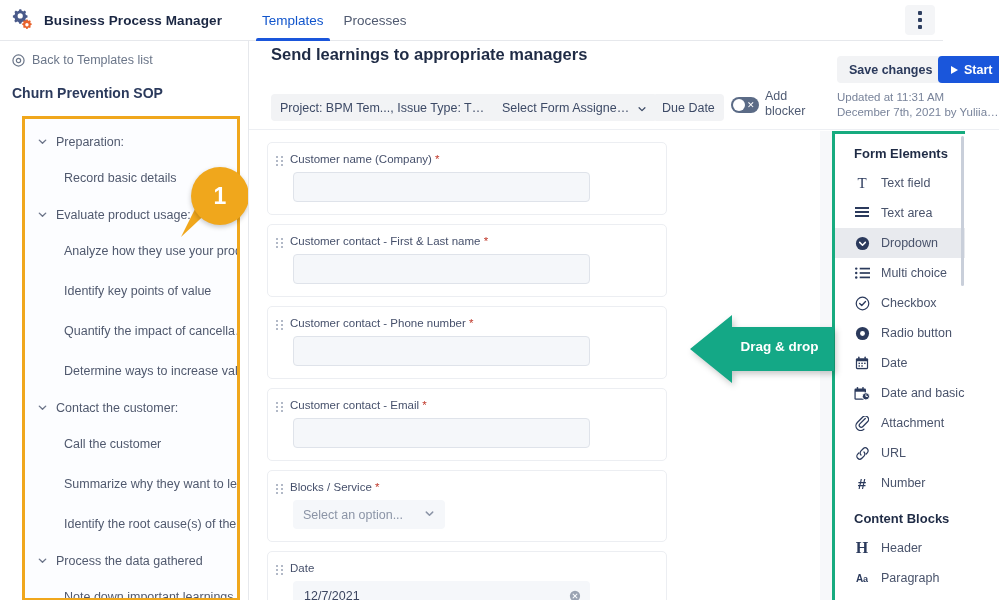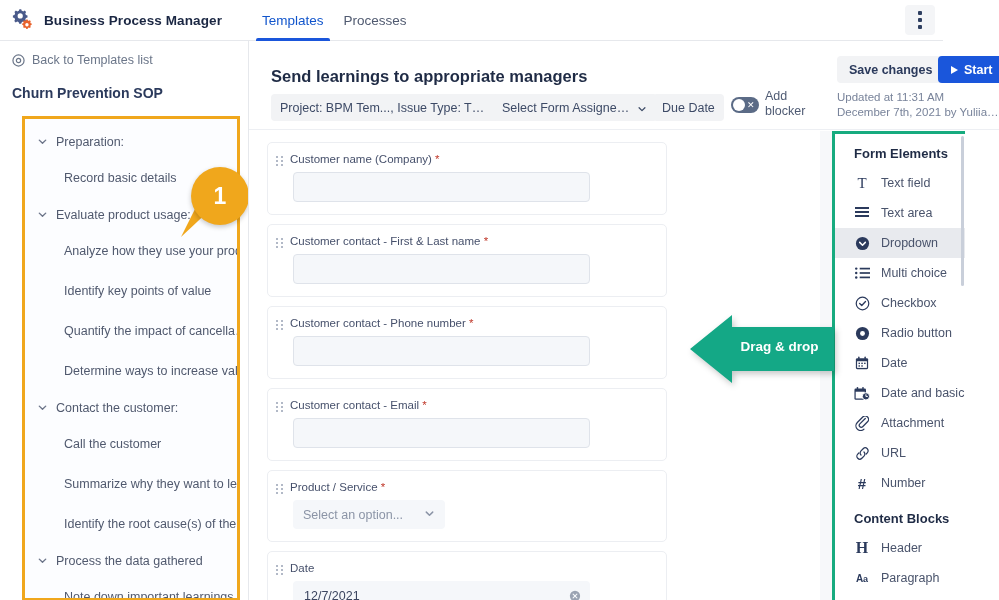--- a/index.html
+++ b/index.html
@@ -87,21 +87,21 @@
     display: flex; align-items: center; justify-content: center;
   }
 
   
   .main {
     position: absolute; left: 249px; top: 41px; width: 750px; height: 559px;
     background: #ffffff; overflow: hidden;
   }
   .main-head { position: relative; height: 89px; border-bottom: 1px solid #edeff3; }
   .doc-title {
-    position: absolute; left: 22px; top: 26px;
+    position: absolute; left: 22px; top: 4px;
     font-size: 16.5px; font-weight: bold; color: #1f2b45;
   }
   .pill {
     position: absolute; height: 27px; border-radius: 4px; background: #f2f3f5;
     display: flex; align-items: center; padding: 0 9px; gap: 8px;
     font-size: 12.5px; color: #3d4a66; cursor: pointer; white-space: nowrap;
   }
   .pill .chev { width: 10px; height: 10px; }
   #pill-project { left: 22px; top: 53px; }
   #pill-assignee { left: 244px; top: 53px; }
@@ -421,21 +421,21 @@
         </div>
         <div class="fcard">
           <span class="grip">
             <span></span>
             <span></span>
             <span></span>
             <span></span>
             <span></span>
             <span></span>
           </span>
-          <div class="flabel"><span>Product / Service</span> <span class="req">*</span></div>
+          <div class="flabel"><span>Blocks / Service</span> <span class="req">*</span></div>
           <div class="fselect">
             <span>Select an option...</span>
             <span><svg width="11" height="11" viewBox="0 0 12 12">
                 <path d="M2.5 4.5 L6 8 L9.5 4.5" fill="none" stroke="#8b94a6" stroke-width="1.6" stroke-linecap="round" stroke-linejoin="round"></path>
               </svg></span>
           </div>
         </div>
         <div class="fcard">
           <span class="grip">
             <span></span>

